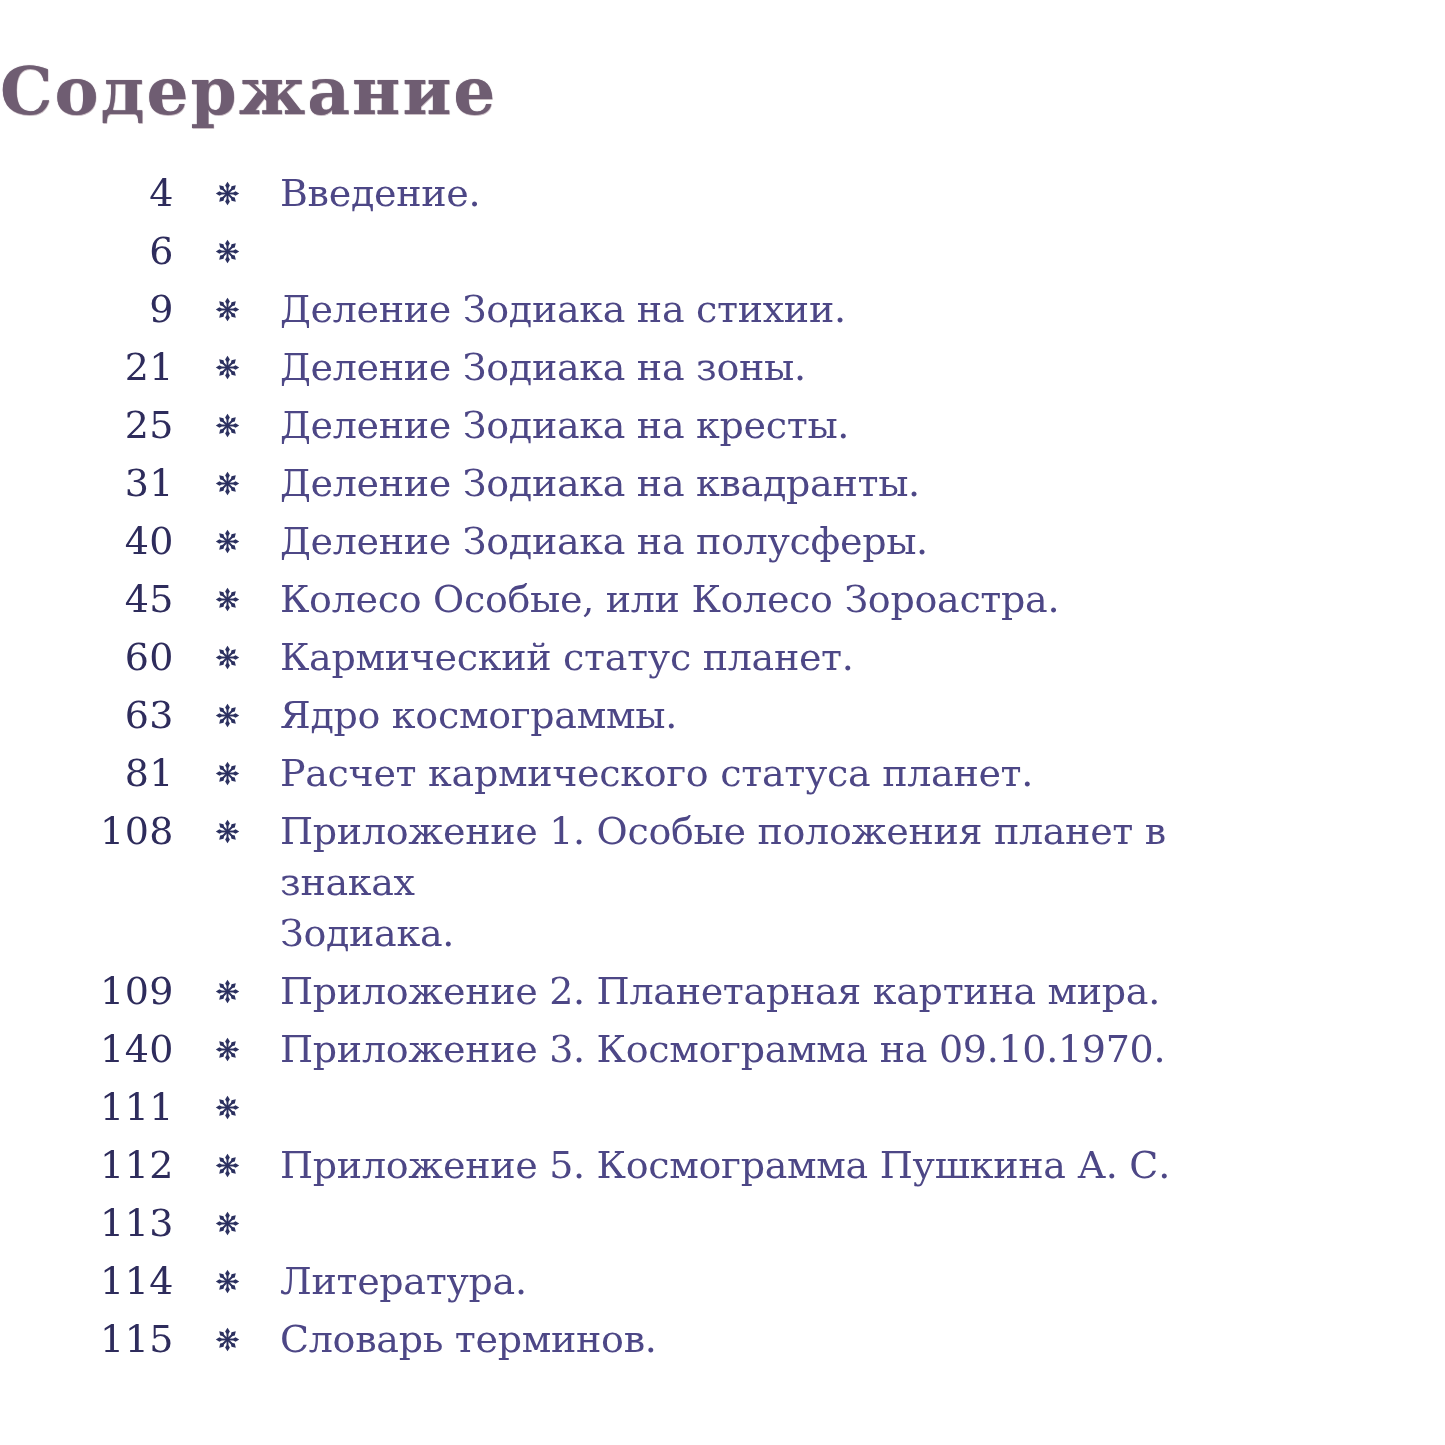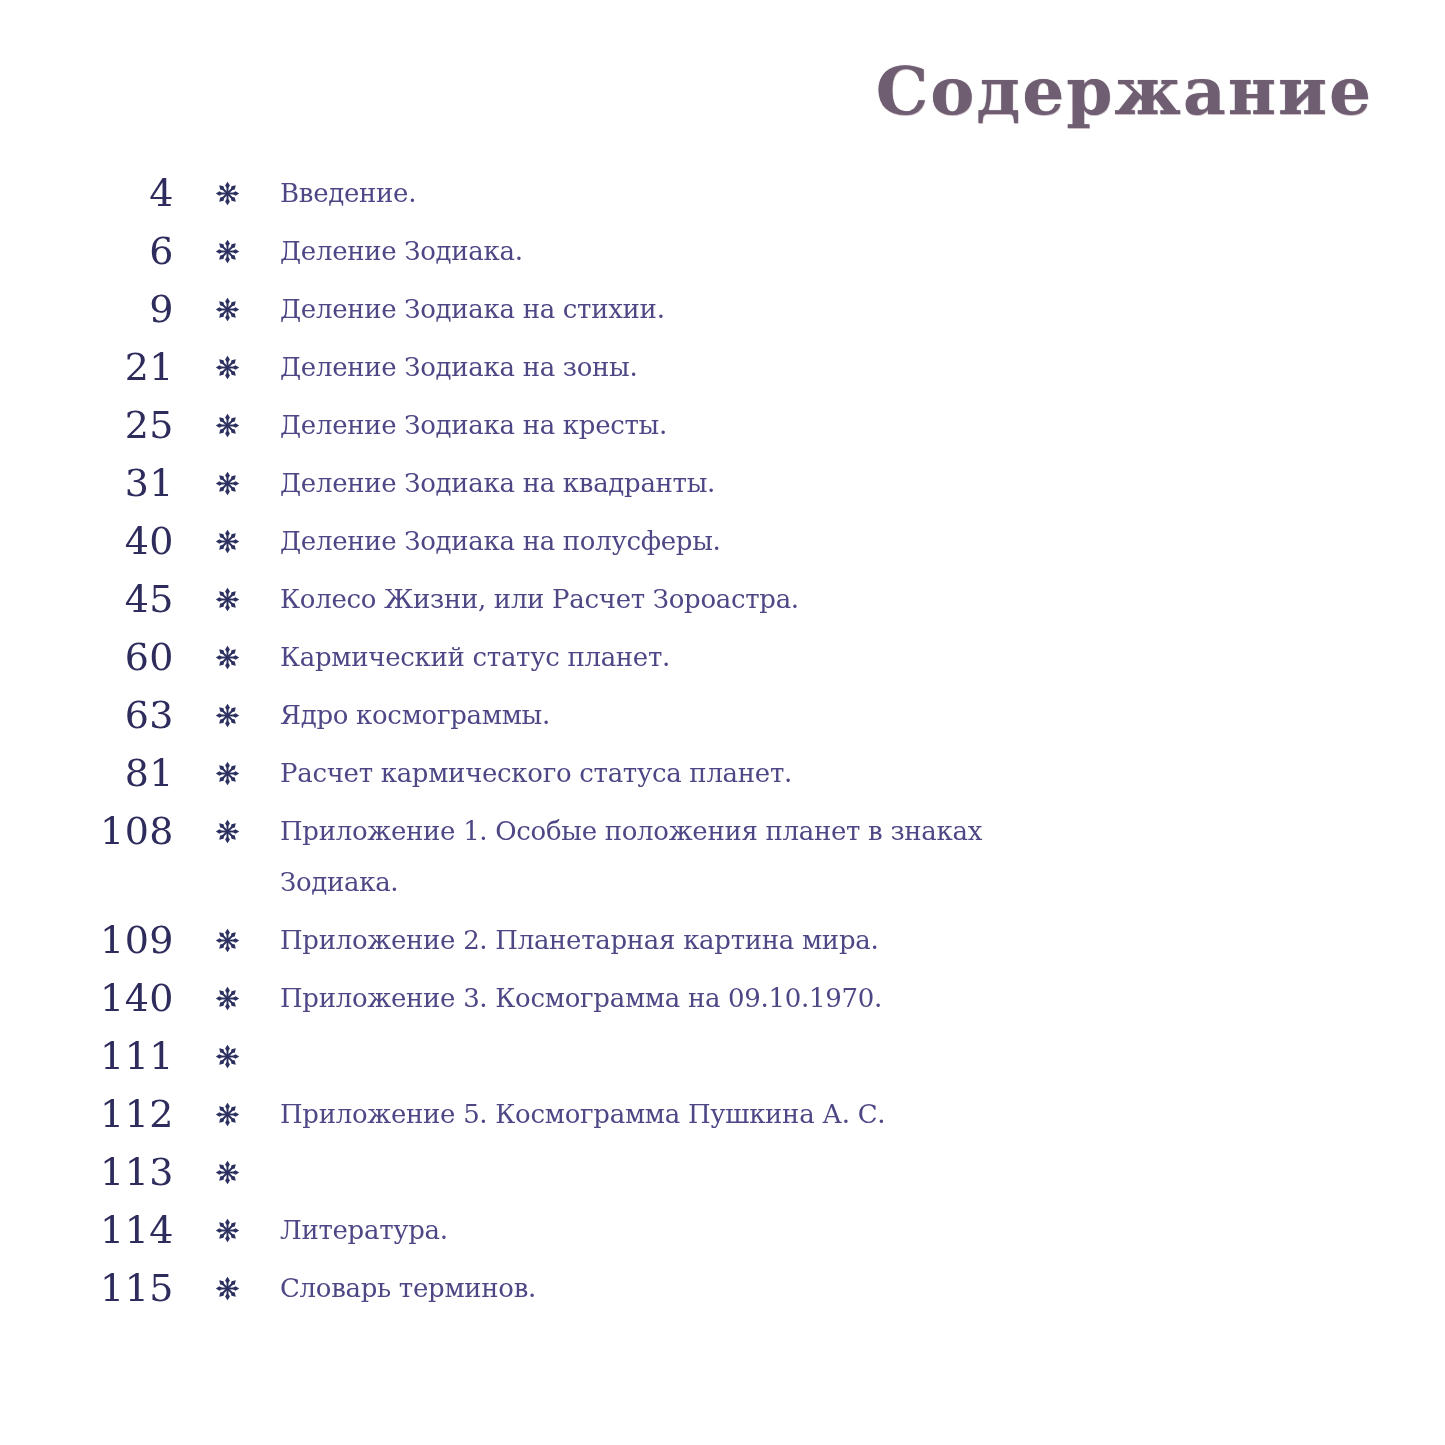--- a/index.html
+++ b/index.html
@@ -8,21 +8,20 @@
     background: #ffffff;
     overflow: hidden;
     font-family: "DejaVu Serif", "Liberation Serif", serif;
   }
   .page {
     width: 1445px; height: 1445px;
     padding-top: 52px;
     background: #ffffff;
   }
   .page-title {
-    text-align: right;
     padding-right: 72px;
     font-size: 66px;
     font-weight: bold;
     letter-spacing: 2px;
     color: #6f5d72;
     text-shadow: 0 0 1px rgba(101, 80, 100, 0.55), 0.5px 0.5px 0.5px rgba(140, 110, 125, 0.4);
   }
   .toc {
     margin-top: 38px;
     padding-left: 92px;
@@ -46,21 +45,21 @@
     display: flex;
     justify-content: center;
     align-items: center;
     padding-top: 12px;
     color: #2c3160;
   }
   .bullet svg { width: 27px; height: 27px; display: block; }
   .label {
     flex: 1 1 auto;
     max-width: 965px;
-    font-size: 26px;
+    font-size: 38px;
     line-height: 51px;
     color: #4d4786;
     letter-spacing: -0.3px;
     white-space: pre-line;
   }
   .svg-defs { position: absolute; width: 0; height: 0; overflow: hidden; }
 </style>
 </head>
 <body>
 
@@ -99,21 +98,20 @@
       <span class="label">Введение.</span>
     </div>
 
     <div class="toc-row">
       <span class="num">6</span>
       <span class="bullet">
           <svg viewBox="0 0 24 24">
             <use href="#star8"></use>
           </svg>
         </span>
-      <span class="label">Деление Зодиака.</span>
     </div>
 
     <div class="toc-row">
       <span class="num">9</span>
       <span class="bullet">
           <svg viewBox="0 0 24 24">
             <use href="#star8"></use>
           </svg>
         </span>
       <span class="label">Деление Зодиака на стихии.</span>
@@ -159,21 +157,21 @@
       <span class="label">Деление Зодиака на полусферы.</span>
     </div>
 
     <div class="toc-row">
       <span class="num">45</span>
       <span class="bullet">
           <svg viewBox="0 0 24 24">
             <use href="#star8"></use>
           </svg>
         </span>
-      <span class="label">Колесо Жизни, или Расчет Зороастра.</span>
+      <span class="label">Колесо Особые, или Колесо Зороастра.</span>
     </div>
 
     <div class="toc-row">
       <span class="num">60</span>
       <span class="bullet">
           <svg viewBox="0 0 24 24">
             <use href="#star8"></use>
           </svg>
         </span>
       <span class="label">Кармический статус планет.</span>

